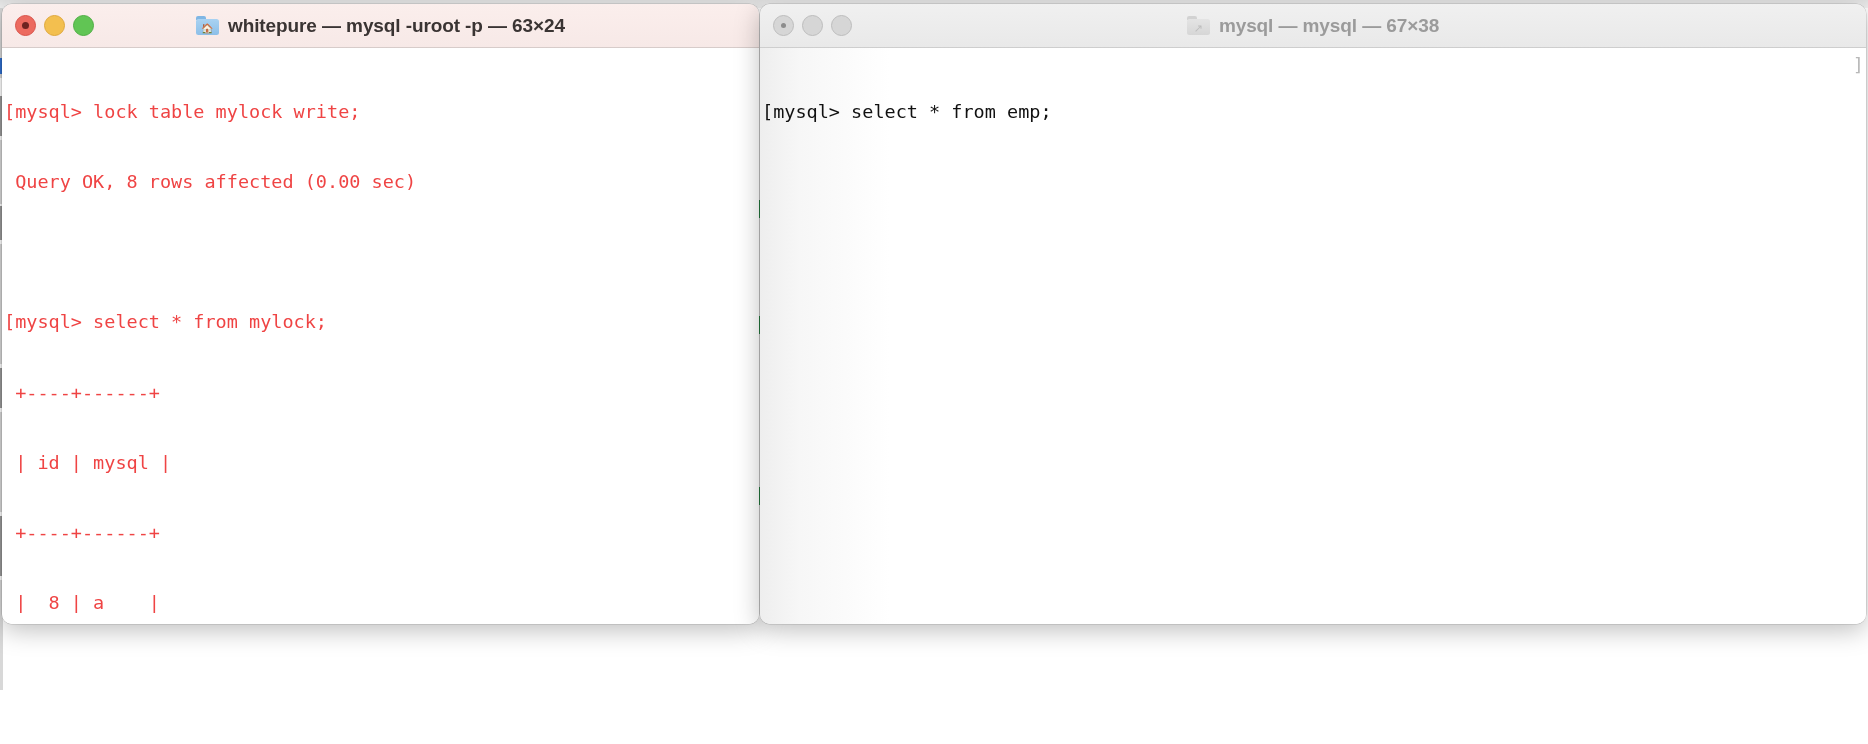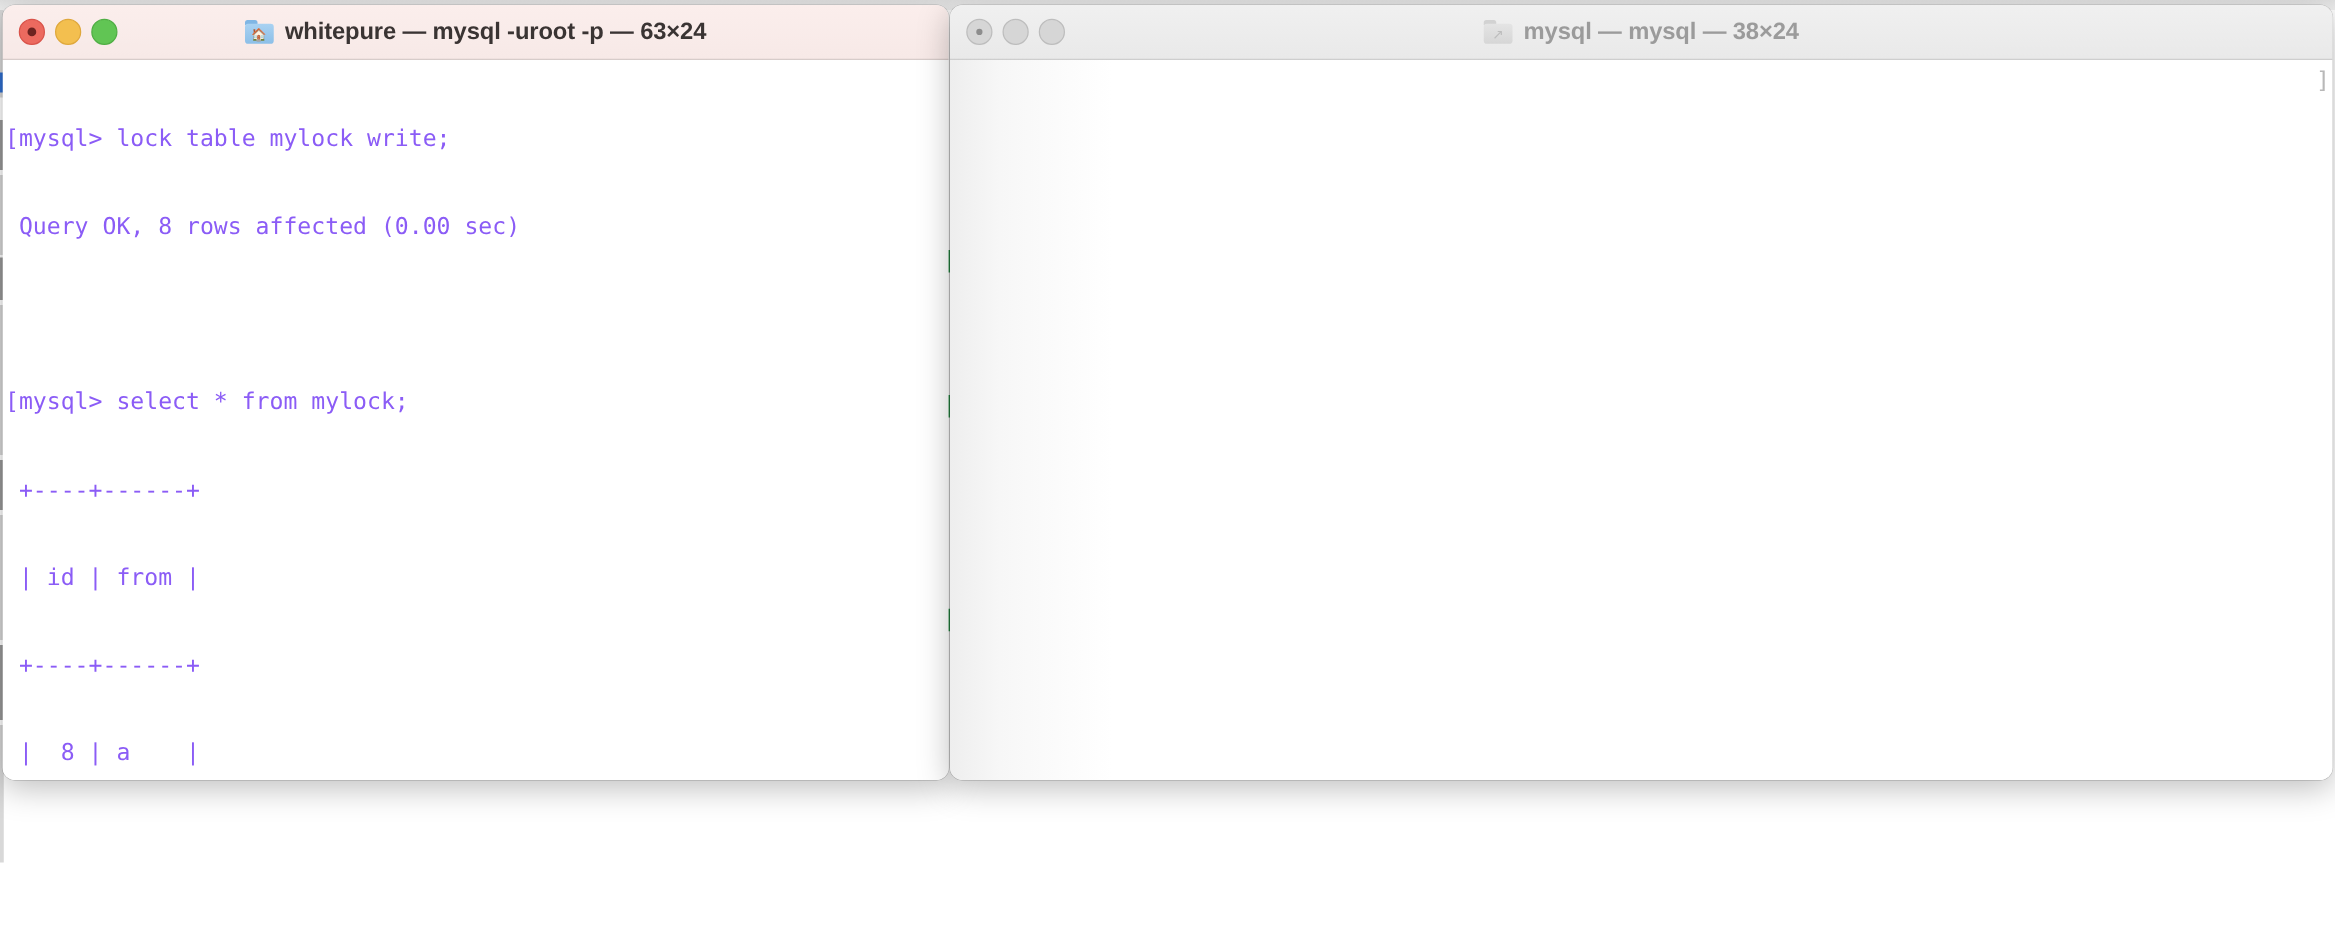--- a/index.html
+++ b/index.html
@@ -168,21 +168,21 @@
   #win-left {
     left: 2px; top: 4px;
     width: 757px; height: 620px;
   }
   #win-left .titlebar {
     background: linear-gradient(to bottom, #fbeeec, #f7e9e7);
   }
   #win-left .title-text { color: #3a3433; }
   #win-left .term-body {
     background: #ffffff;
-    color: #8b5cf6;
+    color: #ef4444;
     height: 576px;
   }
 
   
   #win-right {
     left: 760px; top: 4px;
     width: 1106px; height: 620px;
   }
   #win-right .titlebar {
     background: linear-gradient(to bottom, #f0f0f0, #e9e9e9);
@@ -241,21 +241,21 @@
         <span class="title-text">whitepure — mysql -uroot -p — 63×24</span>
       </div>
     </div>
 
     <div class="term-body">
       <div class="term-line">[mysql&gt; lock table mylock write;</div>
       <div class="term-line"> Query OK, 8 rows affected (0.00 sec)</div>
       <div class="term-line blank">&nbsp;</div>
       <div class="term-line">[mysql&gt; select * from mylock;</div>
       <div class="term-line"> +----+------+</div>
-      <div class="term-line"> | id | from |</div>
+      <div class="term-line"> | id | mysql |</div>
       <div class="term-line"> +----+------+</div>
       <div class="term-line"> |  8 | a    |</div>
       
       
       
       
       
       
       
       
@@ -272,25 +272,26 @@
         <span class="light inactive dotted"></span>
         <span class="light inactive"></span>
         <span class="light inactive"></span>
       </div>
       <div class="title-wrap">
         <span class="folder gray">
           <span class="tab"></span>
           <span class="body"></span>
           <span class="glyph">↗</span>
         </span>
-        <span class="title-text">mysql — mysql — 38×24</span>
+        <span class="title-text">mysql — mysql — 67×38</span>
       </div>
     </div>
 
     <div class="term-body">
+      <div class="term-line">[mysql&gt; select * from emp;</div>
       <div class="term-line blank">&nbsp;</div>
 
       
       <span class="edge-bracket" style="right:2px; top:5px;">]</span>
     </div>
   </div>
 
 </div>
 
 </body></html>

